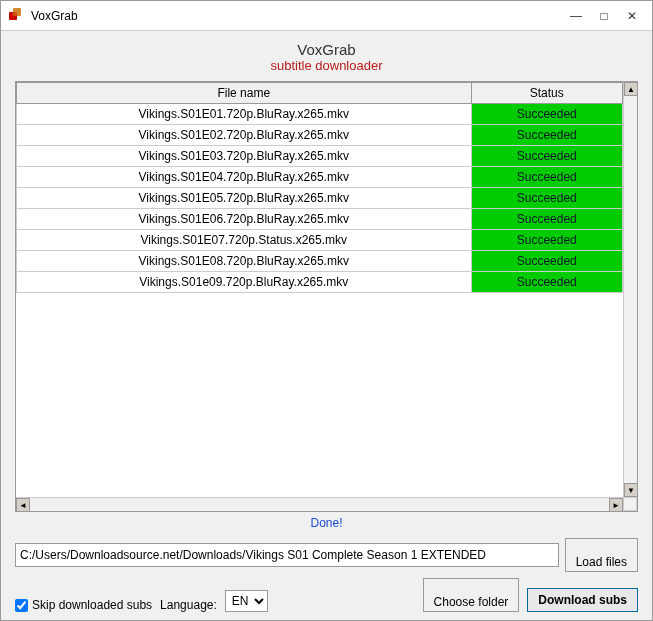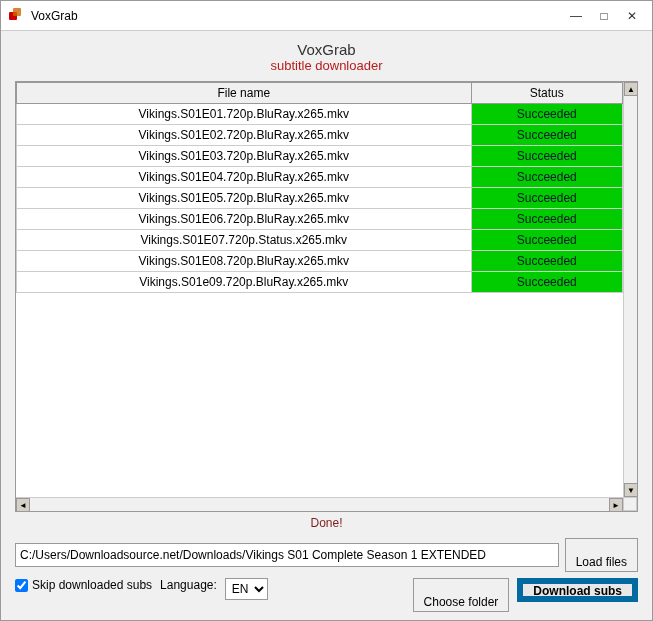--- a/index.html
+++ b/index.html
@@ -113,21 +113,21 @@
     td.filename-cell { text-align: center; }
     td.status-cell {
       background: #00cc00;
       color: #0f172a;
       text-align: center;
       font-weight: normal;
     }
     .status-bar {
       text-align: center;
       padding: 4px 0;
-      color: #7f1d1d;
+      color: #1d4ed8;
       font-size: 12px;
     }
     .bottom-controls {
       display: flex;
       flex-direction: column;
       gap: 6px;
       padding-top: 4px;
     }
     .path-row {
       display: flex;
@@ -146,41 +146,41 @@
       height: 24px;
       padding: 16px 10px;
       border: 1px solid #999;
       background: #f0f0f0;
       cursor: pointer;
       font-size: 12px;
       white-space: nowrap;
     }
     .options-row {
       display: flex;
-      align-items: flex-start;
+      align-items: flex-end;
       gap: 8px;
     }
     .options-row label {
       display: flex;
       align-items: center;
       gap: 4px;
       cursor: pointer;
     }
     .lang-select {
       height: 22px;
       border: 1px solid #999;
       background: #fff;
       font-size: 12px;
       padding: 0 2px;
     }
     .spacer { flex: 1; }
     .download-btn {
       height: 24px;
       padding: 0 10px;
-      border: 6px solid #0369a1;
+      border: 1px solid #0369a1;
       background: #e8e8e8;
       cursor: pointer;
       font-size: 12px;
       font-weight: bold;
     }
     .v-scrollbar-outer {
       position: absolute;
       right: 0;
       top: 0;
       bottom: 14px;

